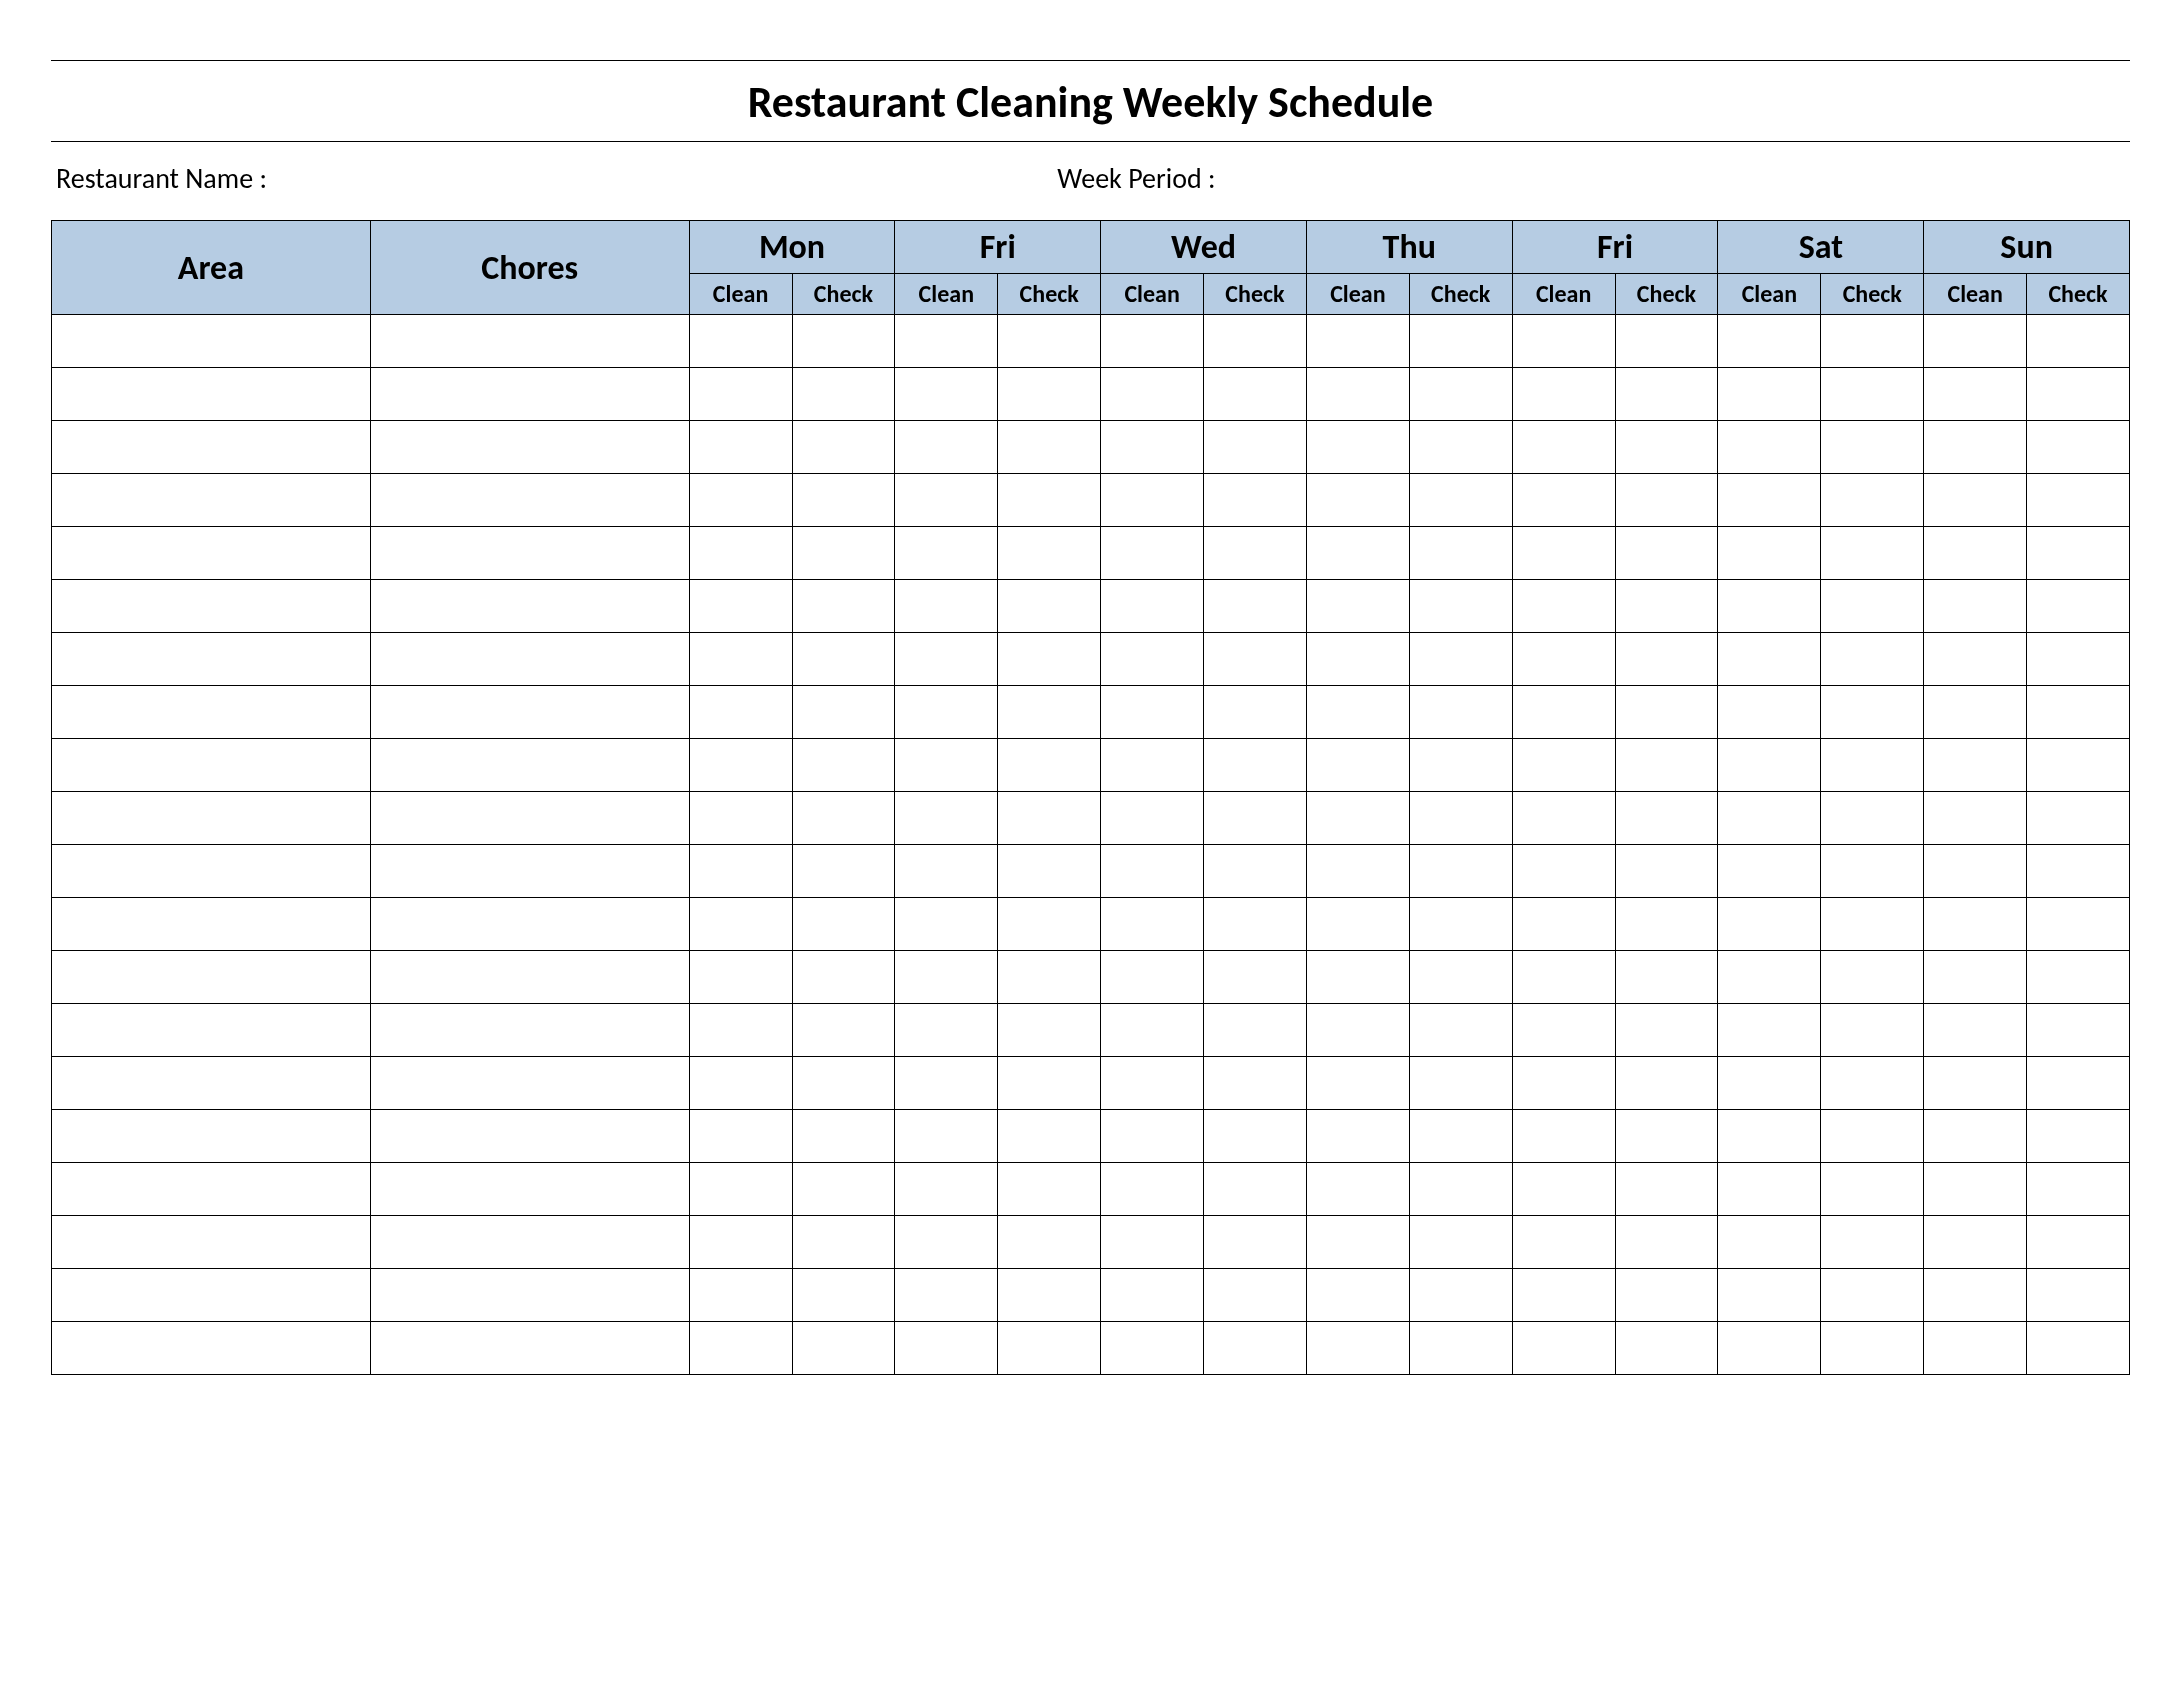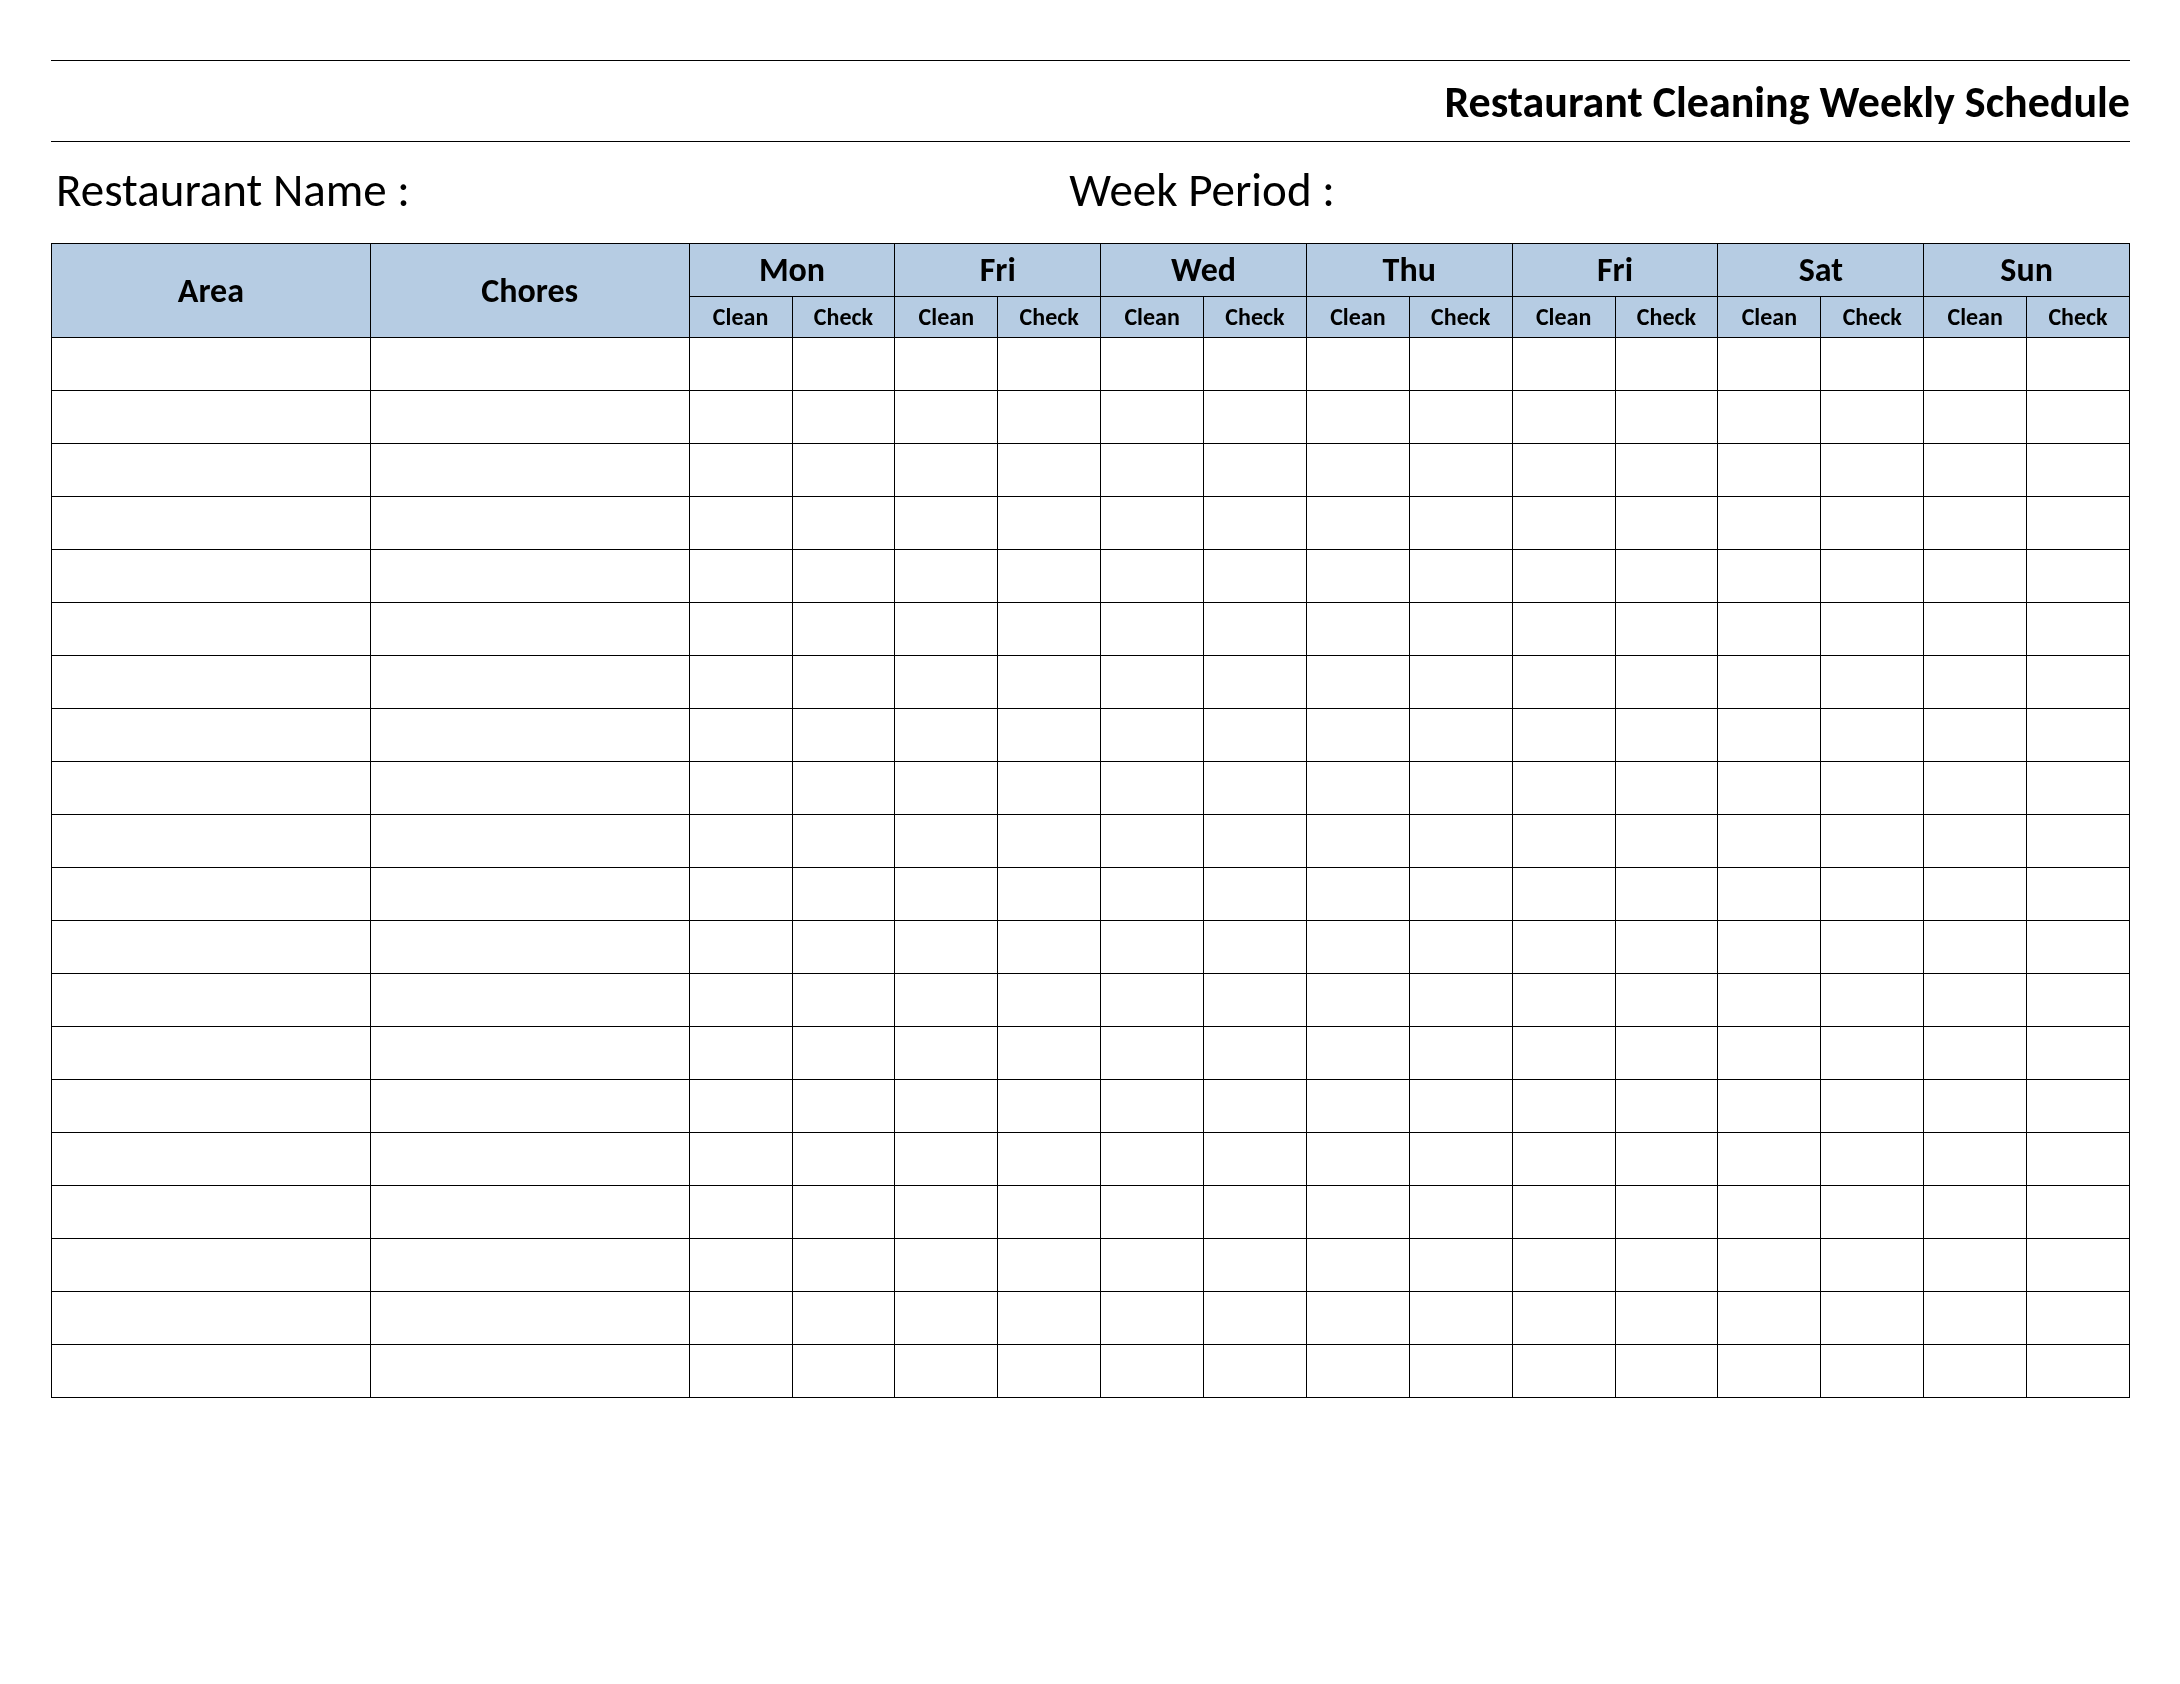--- a/index.html
+++ b/index.html
@@ -15,30 +15,29 @@
       height: 1685px;
       padding: 60px 51px 34px 51px;
       position: relative;
     }
     .rule {
       border: none;
       border-top: 1.7px solid #000;
       margin: 0;
     }
     .title {
-      text-align: right;
+      text-align: center;
       font-size: 44px;
       font-weight: bold;
       margin: 13.6px 0 12px 0;
     }
     .meta-row {
       display: flex;
-      font-size: 47px;
+      font-size: 28px;
       margin: 19px 0 24px 5.1px;
-      gap: 12px;
     }
     .meta-left { flex: 0 0 45%; }
     .meta-right { flex: 0 0 55%; padding-left: 68px; }
     .sched {
       border-collapse: collapse;
       width: 100%;
       table-layout: fixed;
       border-radius: 17px;
     }
     .sched th, .sched td {

